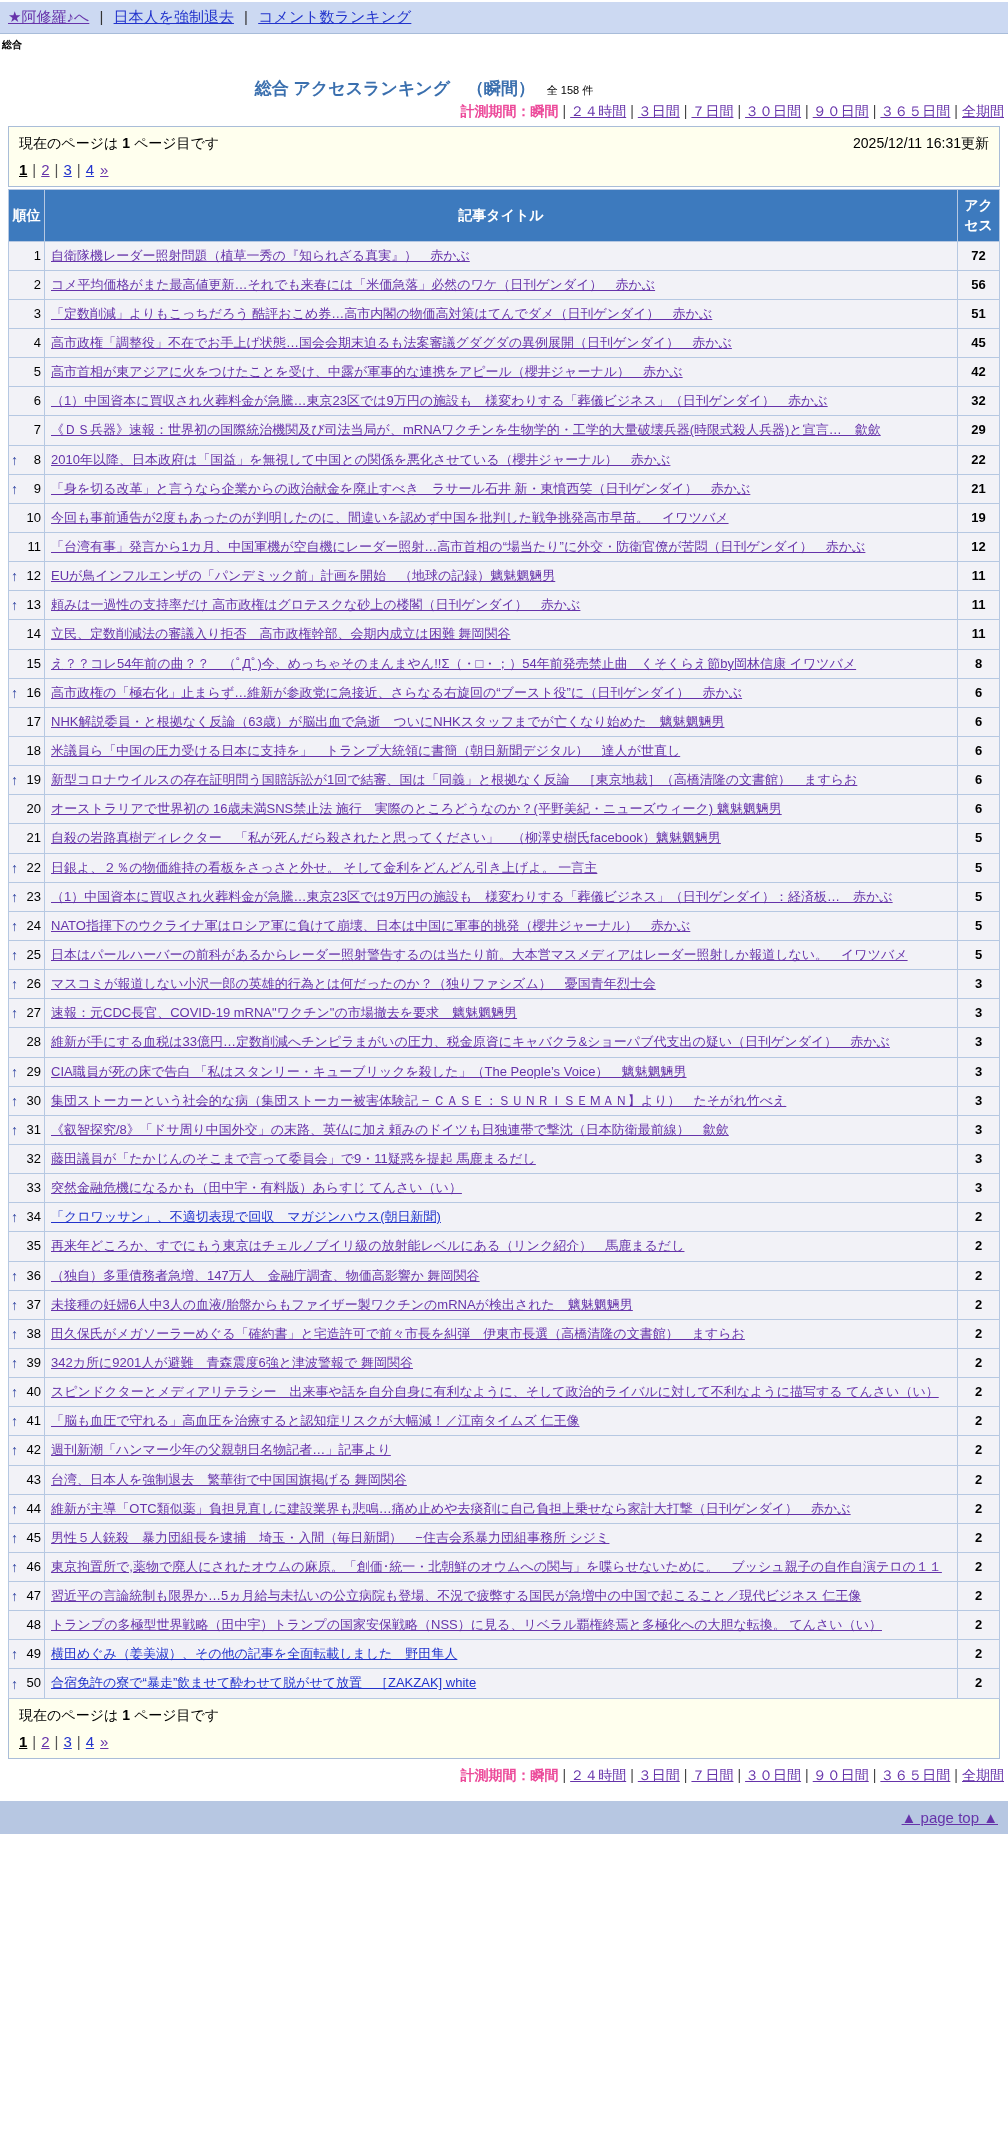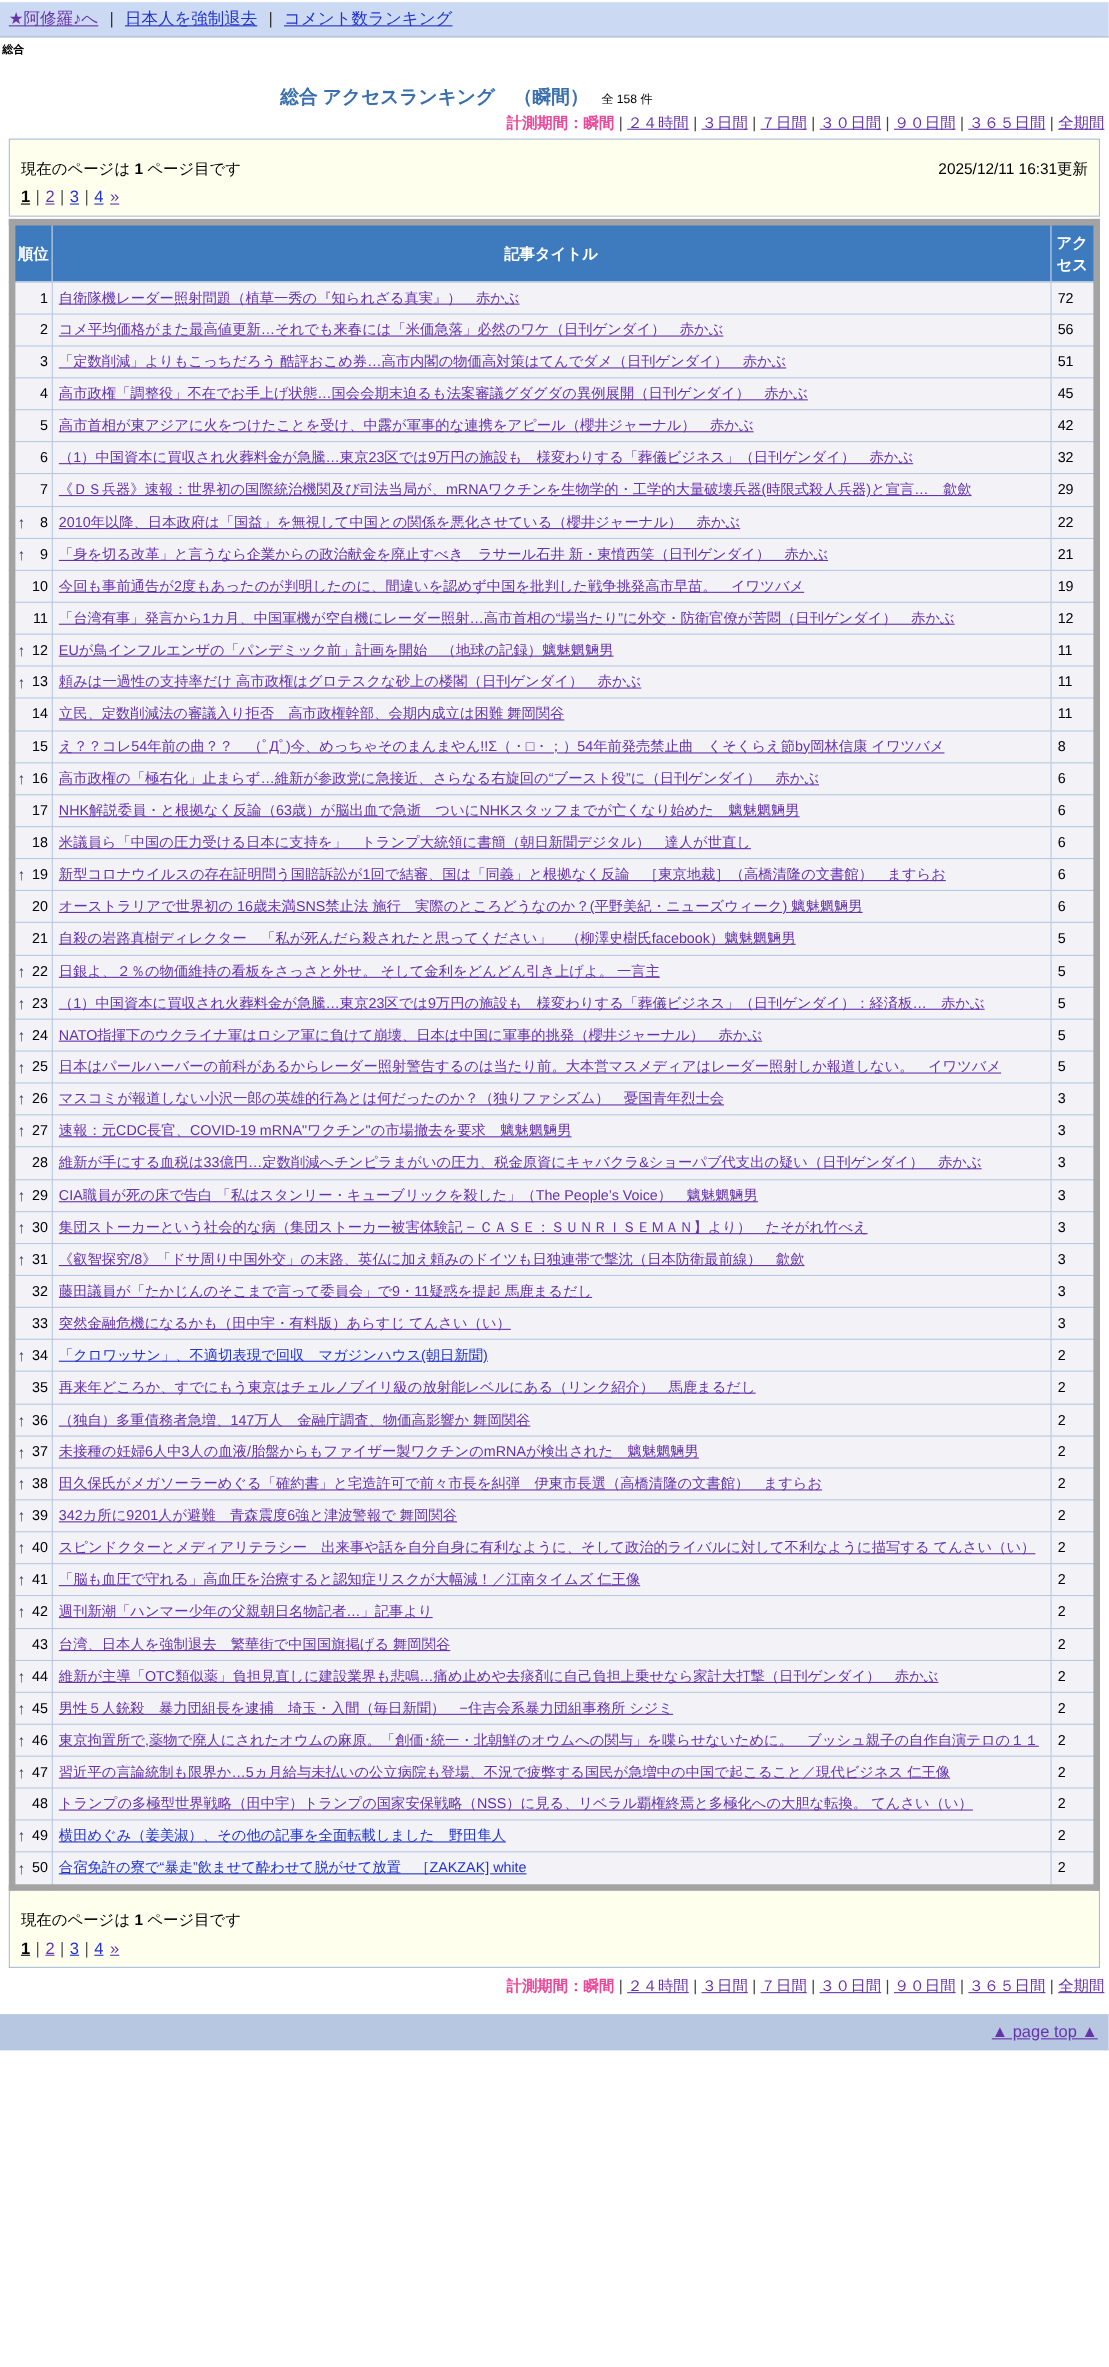--- a/index.html
+++ b/index.html
@@ -27,48 +27,48 @@
   .title-count { font-size:11px; color:#000; margin-left:8px; }
 
   
   .period-bar { text-align:right; margin:3px 4px 5px 0; font-size:14px; }
   .period-bar .plabel, .period-bar .pcurrent { font-weight:bold; color:#ec4899; }
   .period-bar .sep { color:#444; margin:0 4px; }
 
   
   .info-box {
     margin:0 8px; background:#ffffee; border:1px solid #a9bdd8;
-    padding:18px 10px 8px;
+    padding:8px 10px 8px;
   }
   .info-top { display:flex; justify-content:space-between; font-size:14px; }
   .pagination { margin-top:8px; font-size:15px; }
   .pagination .cur { font-weight:bold; text-decoration:underline; color:#000; }
   .pagination .sep { color:#555; margin:0 5px; }
 
   
   table.rank-table {
     border-collapse:collapse; table-layout:fixed; width:992px;
-    margin:2px 8px 0; border:6px solid #a3a3a3; background:#fff;
+    margin:2px 8px 0; border:1px solid #a3a3a3; background:#fff;
   }
   .rank-table th, .rank-table td { border:1px solid #b6c8e2; }
   .rank-table thead th {
     background:#3d7abe; color:#fff; font-weight:bold;
     font-size:14px; padding:5px 2px; line-height:1.45;
   }
   th.col-rank { width:36px; }
   th.col-access { width:42px; }
   .rank-table td {
     background:#f2f2f7; font-size:13px; padding:4px 6px;
     line-height:1.55; vertical-align:middle;
   }
   td.rank-cell { padding:4px 3px 4px 2px; }
   .rank-inner { display:flex; align-items:center; }
   .rank-inner .num { margin-left:auto; }
   .up-arrow { color:#2a3f9f; font-weight:bold; font-size:14px; line-height:1; }
-  td.access-cell { text-align:left; }
+  td.access-cell { text-align:center;font-weight:bold; }
   td.title-cell a { text-decoration:underline; }
 
   
   .pagetop-bar {
     background:#b7c7e2; margin-top:16px; padding:8px 10px;
     text-align:right; font-size:15px;
   }
   .bottom-space { height:56px; }
 </style>
 </head>

